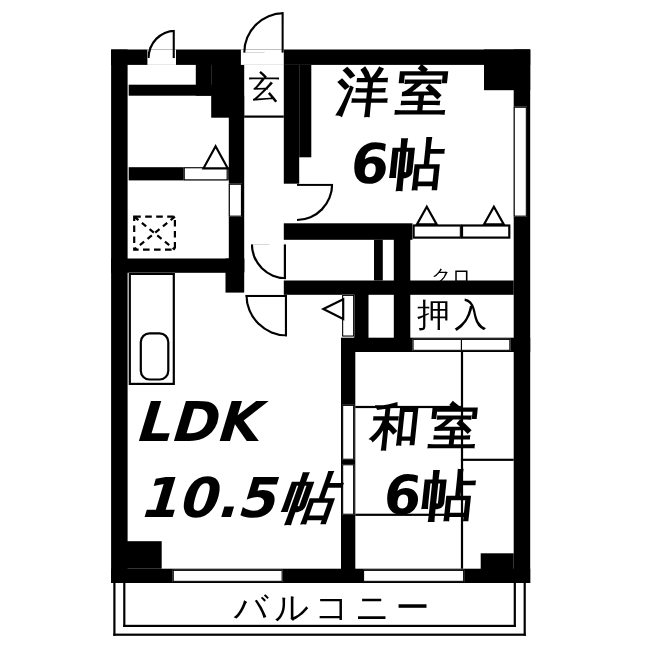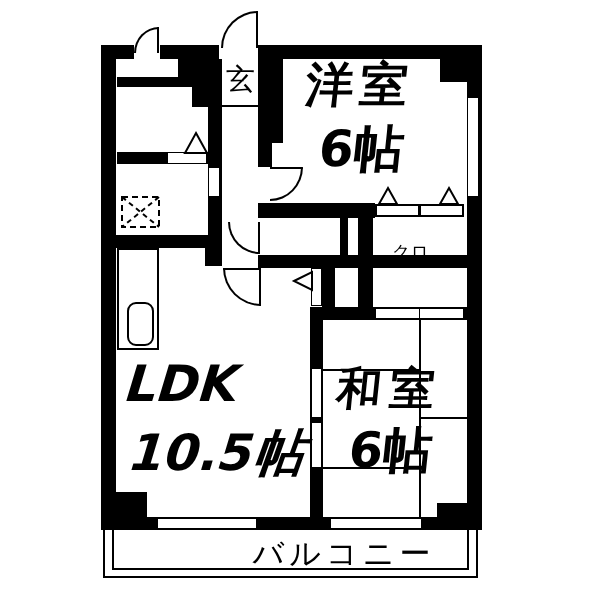--- a/index.html
+++ b/index.html
@@ -97,25 +97,26 @@
     <polygon points="294,281 312,272 312,290" fill="#fff" stroke="#000" stroke-width="2"></polygon>
     <g>
       <rect x="122" y="197" width="37" height="30" fill="none" stroke="#000" stroke-width="2" stroke-dasharray="6 4"></rect>
       <line x1="122" y1="197" x2="159" y2="227" stroke="#000" stroke-width="2" stroke-dasharray="5 4"></line>
       <line x1="159" y1="197" x2="122" y2="227" stroke="#000" stroke-width="2" stroke-dasharray="5 4"></line>
     </g>
   </svg>
 
   <div class="label" style="left:226px;top:65px;font-size:29px;">玄</div>
   <div class="label" style="left:392px;top:222px;font-size:18px;margin-top:21px;">クロ</div>
+  <div class="label" style="left:379px;top:272px;font-size:30px;letter-spacing:4px;">押入</div>
 
   <div class="label big" style="left:306px;top:60px;font-size:48px;letter-spacing:6px;">洋室</div>
   <div class="label big" style="left:319px;top:124px;font-size:50px;">6帖</div>
 
   <div class="label big" style="left:127px;top:359px;font-size:50px;font-style:italic;">LDK</div>
   <div class="label big" style="left:131px;top:428px;font-size:50px;font-style:italic;">10.5帖</div>
 
   <div class="label big" style="left:337px;top:366px;font-size:45px;letter-spacing:8px;">和室</div>
   <div class="label big" style="left:349px;top:426px;font-size:49px;">6帖</div>
 
-  <div class="label" style="left:103px;top:538px;width:402px;text-align:center;font-size:31px;letter-spacing:5px;padding-left:40px;">バルコニー</div>
+  <div class="label" style="left:103px;top:538px;width:402px;text-align:center;font-size:31px;letter-spacing:5px;">バルコニー</div>
 
 </div>
 
 </body></html>

